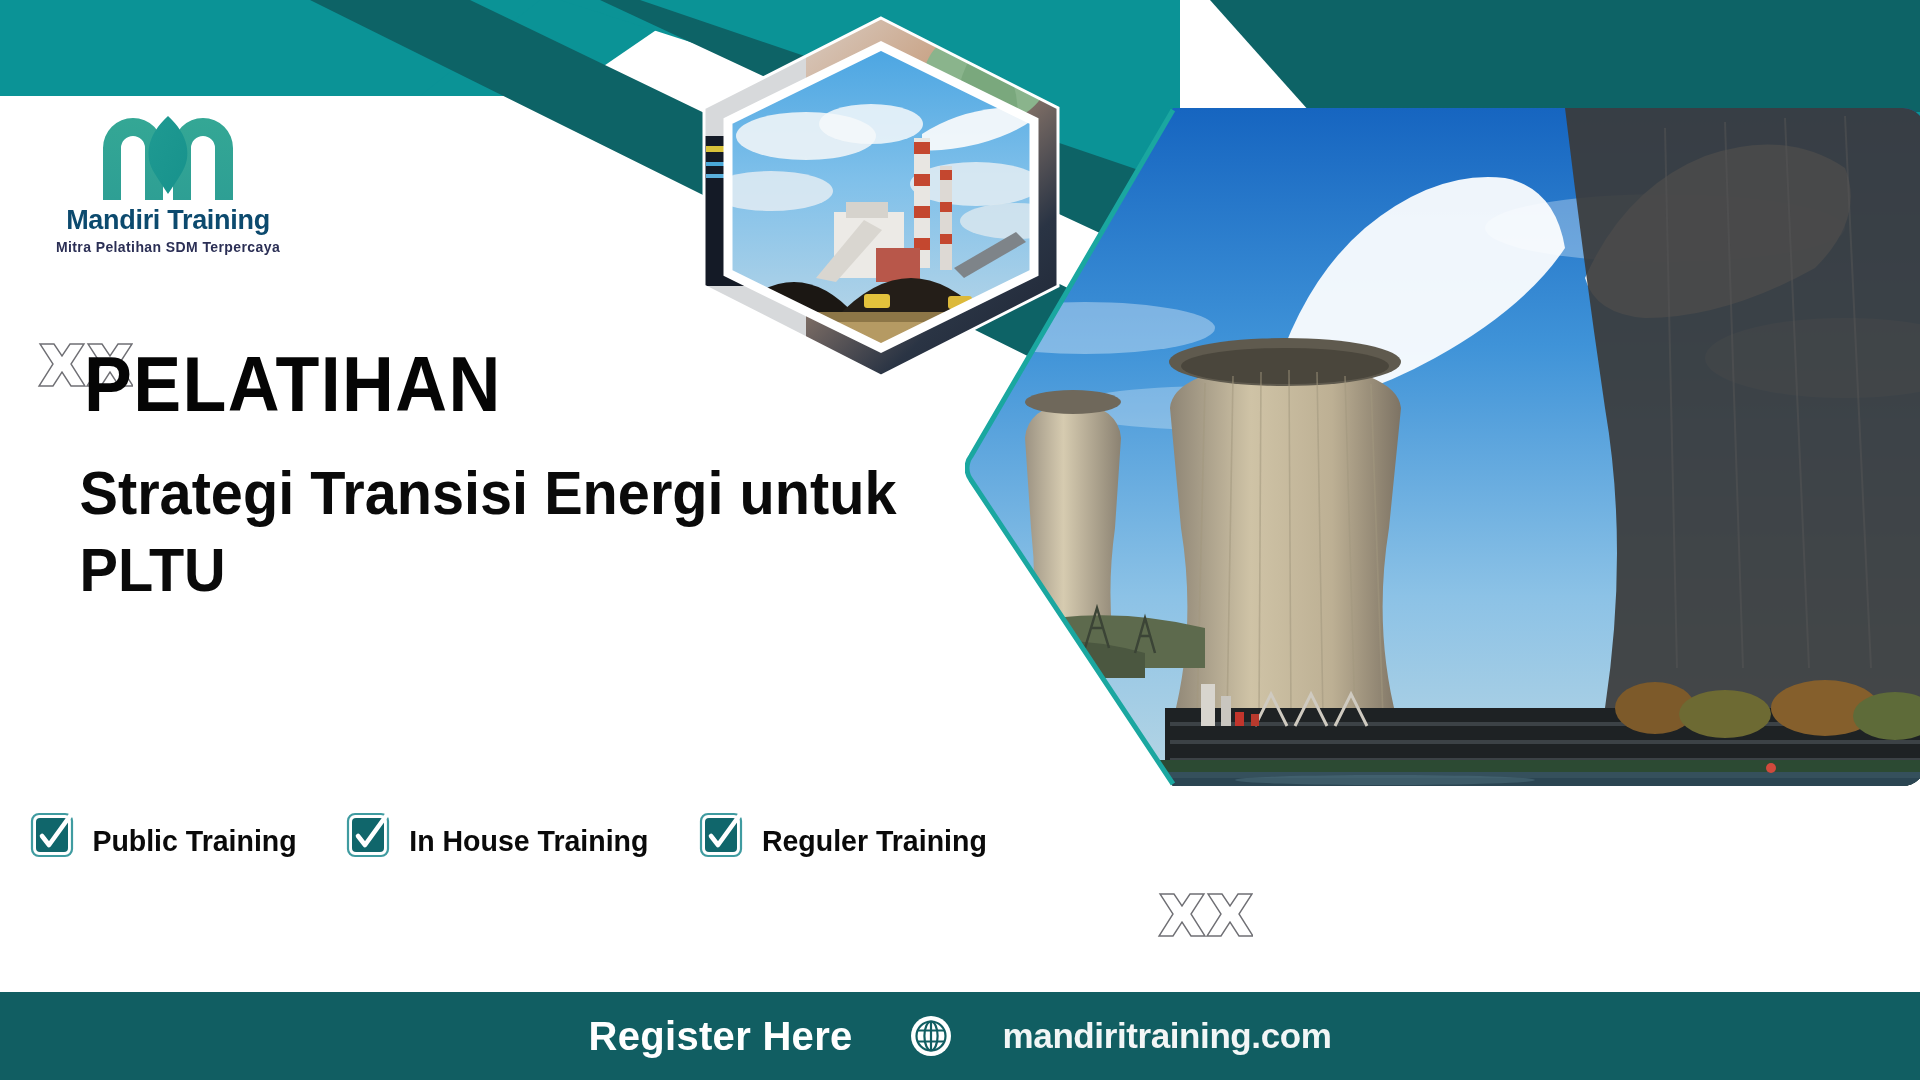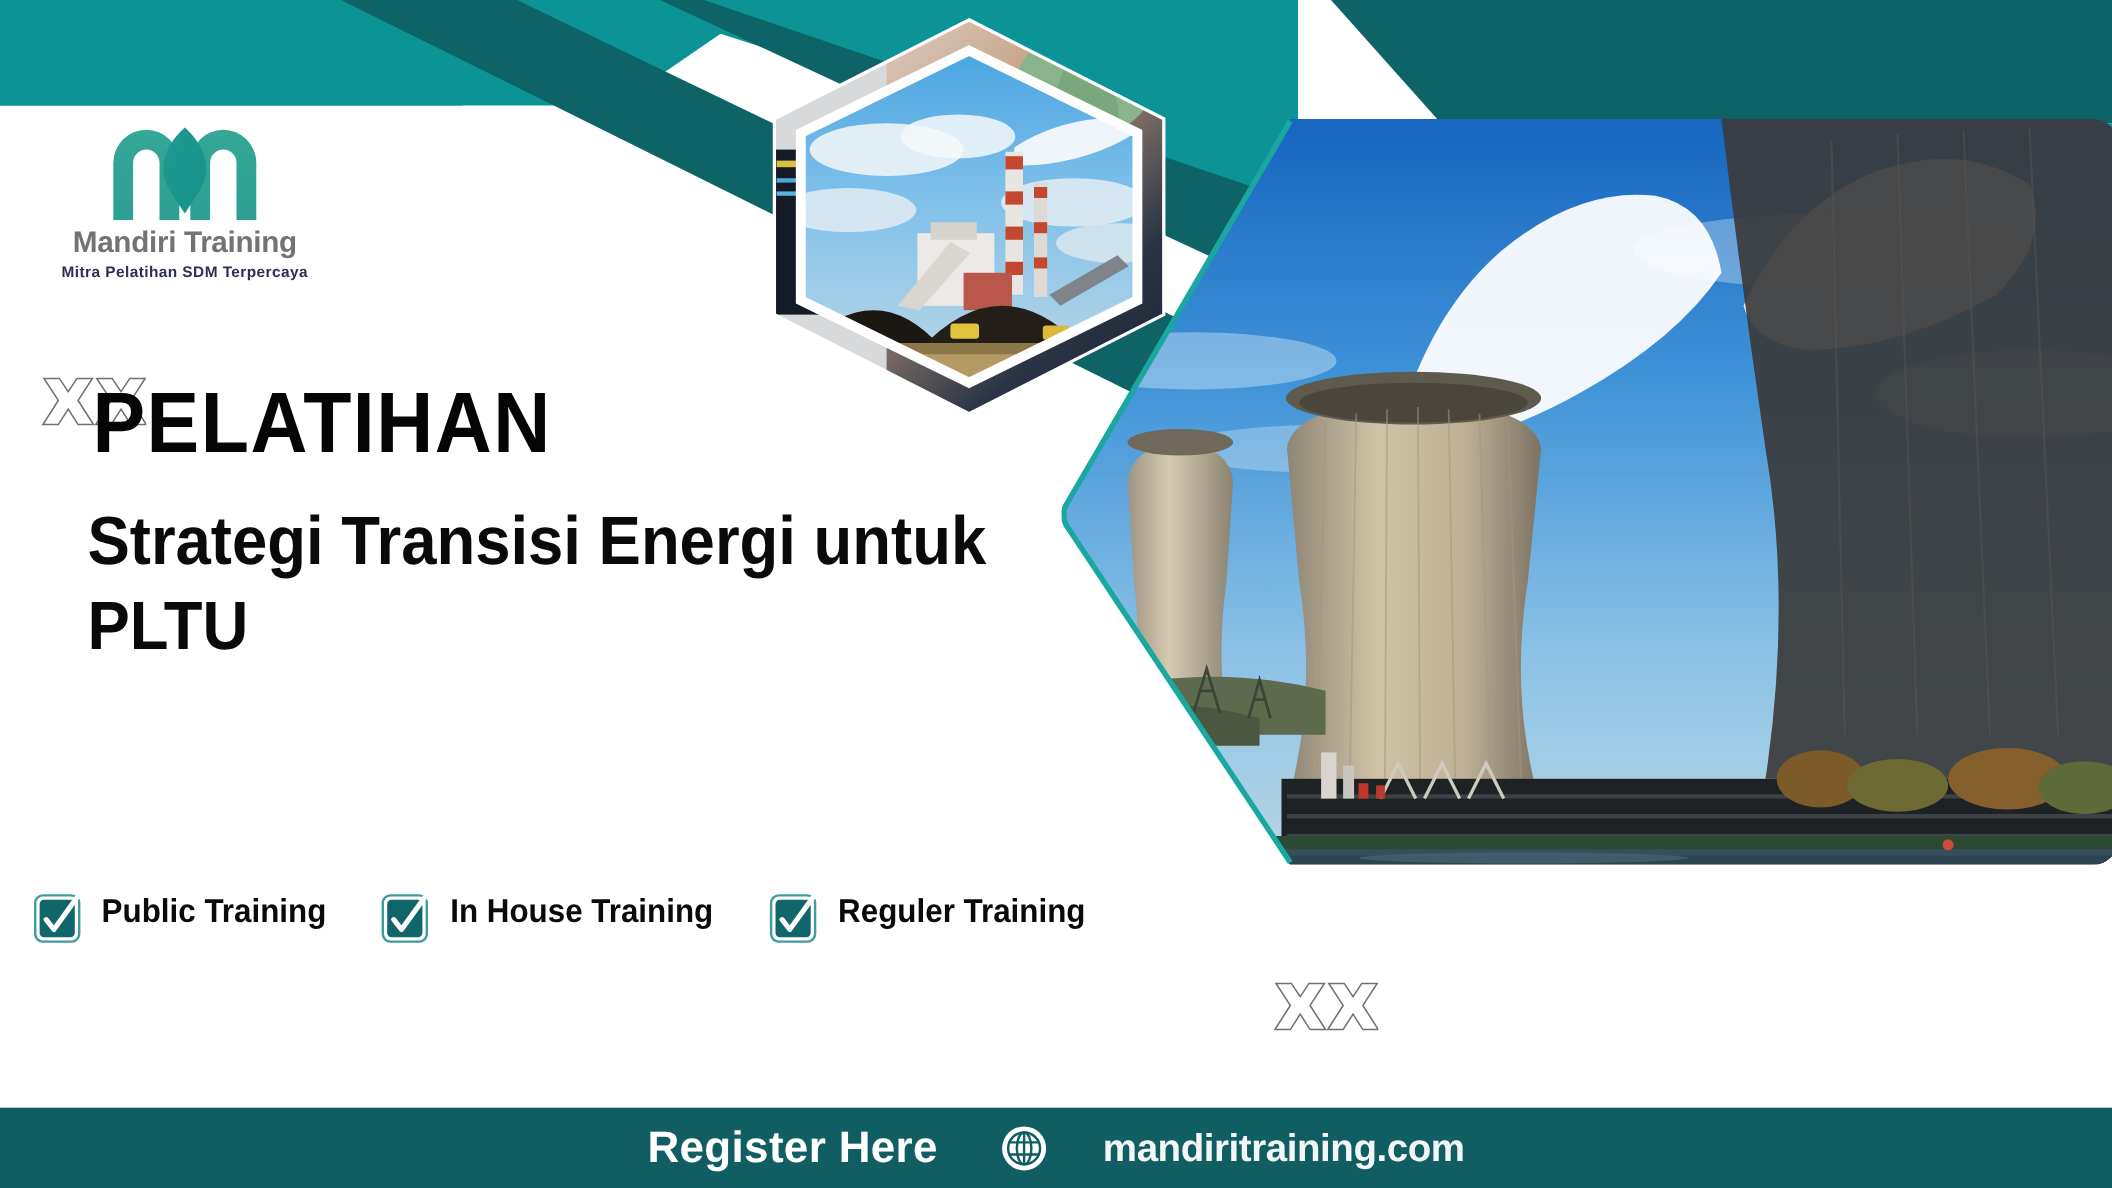--- a/index.html
+++ b/index.html
@@ -13,21 +13,21 @@
   
   .deco-layer { position:absolute; top:0; left:0; width:1920px; height:1080px; pointer-events:none; }
 
   
   .logo-block {
     position:absolute; left:38px; top:108px; width:260px;
     text-align:center;
   }
   .logo-mark { width:150px; height:92px; margin:0 auto 6px; display:block; }
   .logo-name {
-    font-size:27px; font-weight:bold; color:#737373;
+    font-size:27px; font-weight:bold; color:#0c4a6e;
     letter-spacing:-0.3px; line-height:1.05;
   }
   .logo-tag {
     font-size:14px; font-weight:bold; color:#2b2f55;
     letter-spacing:0.4px; margin-top:5px;
   }
 
   
   .x-motif { position:absolute; }
   .x-motif svg { display:block; }
@@ -40,31 +40,31 @@
     letter-spacing:1.5px; line-height:1; transform:scaleX(0.92);
   }
   .subtitle {
     font-family:"Liberation Sans Narrow","Liberation Sans", sans-serif;
     font-size:62px; font-weight:bold; color:#0a0a0a;
     line-height:1.24; margin-top:32px; transform:scaleX(0.93);
   }
 
   
   .opts { position:absolute; left:30px; top:812px; display:flex; align-items:center; gap:44px; }
-  .opt { display:flex; align-items:flex-start; gap:13px; }
+  .opt { display:flex; align-items:flex-end; gap:13px; }
   .cbox { width:44px; height:46px; flex:0 0 auto; }
   .opt-label {
     font-family:"Liberation Sans Narrow","Liberation Sans", sans-serif;
     font-size:30px; font-weight:bold; color:#0a0a0a; white-space:nowrap;
     transform:scaleX(0.95);
   }
 
   
   .footer {
-    position:absolute; left:0; bottom:0; width:1920px; height:73px;
+    position:absolute; left:0; bottom:0; width:1920px; height:88px;
     background:#115e62; display:flex; align-items:center; justify-content:center; gap:56px;
   }
   .footer-cta {
     font-family:"Liberation Sans Narrow","Liberation Sans", sans-serif;
     font-size:40px; font-weight:bold; color:#ffffff; letter-spacing:0.3px;
   }
   .footer-site { display:flex; align-items:center; gap:22px; }
   .globe { width:44px; height:44px; flex:0 0 auto; }
   .footer-url {
     font-size:35px; font-weight:bold; color:#f2f6f6; letter-spacing:-0.4px;margin-left:28px;

